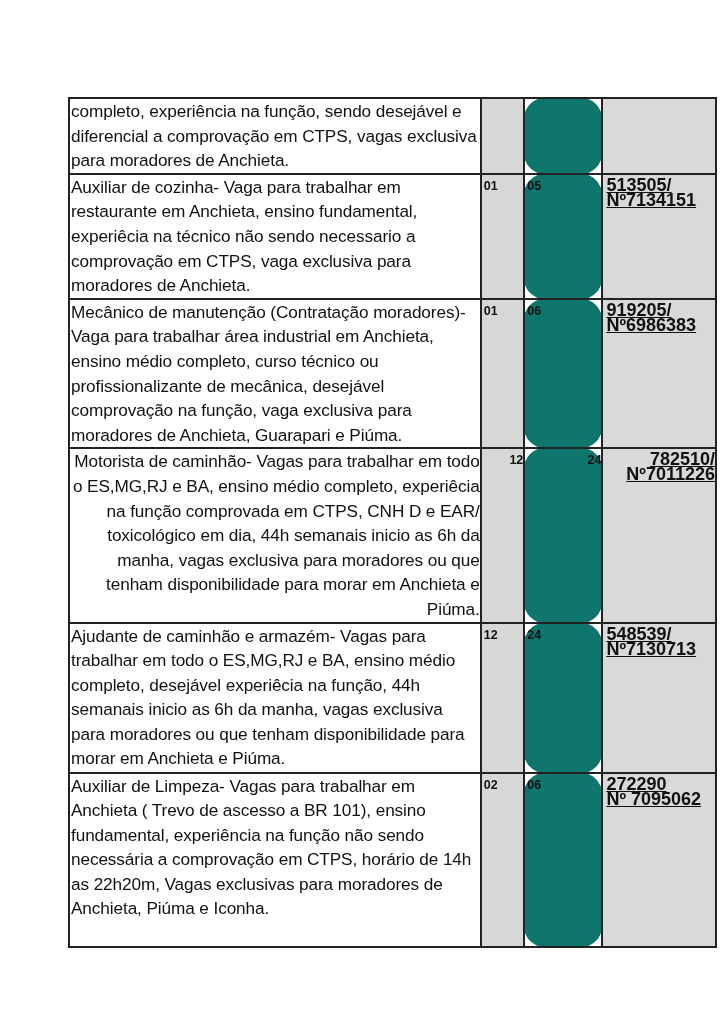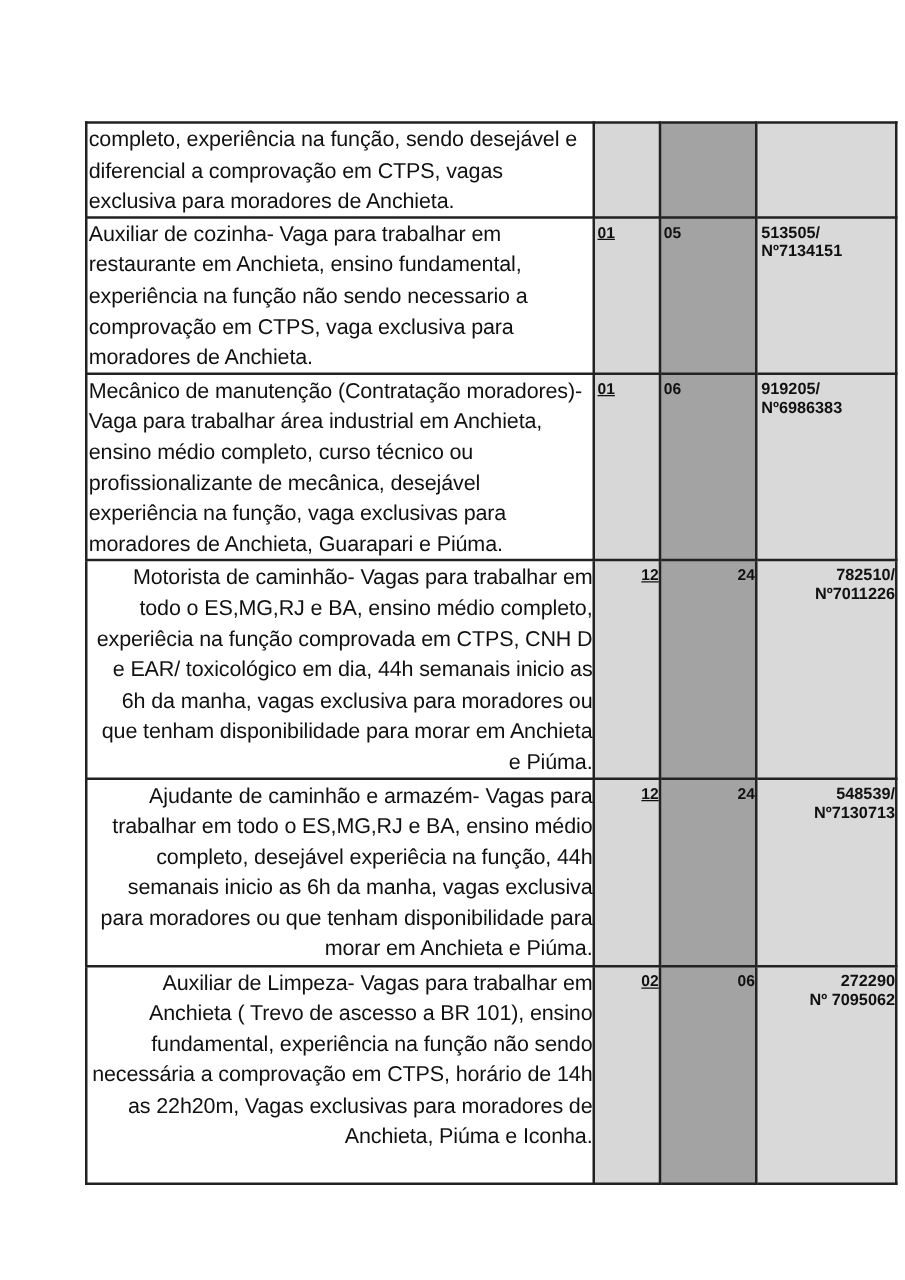--- a/index.html
+++ b/index.html
@@ -10,42 +10,43 @@
   }
   .jobs-table {
     position: absolute; left: 68px; top: 97px;
     width: 649px; height: 844px;
     border-collapse: collapse; table-layout: fixed;
   }
   .jobs-table td {
     border: 2px solid #222; vertical-align: top; padding: 0;
   }
   .col-desc { width: 406px; background: #ffffff; }
-  .col-a { width: 53px; background: #d7d7d7; text-decoration: underline; }
-  .col-b { width: 77px; background: #a3a3a3; }
+  .col-a { width: 43px; background: #d7d7d7; }
+  .col-b { width: 77px; background: #0f766e; border-radius: 21px; }
   .col-c { width: 112px; background: #d9d9d9; }
   .desc {
     font-size: 17.2px; line-height: 24.6px; padding: 0 0 0 1px;
     letter-spacing: -0.1px;
   }
   .desc b { font-weight: normal; }
   .num {
     font-size: 12.5px; font-weight: bold; line-height: 14px;
     padding: 4px 0 0 2px;
   }
   .code {
-    font-size: 13px; font-weight: bold; line-height: 15px;
+    font-size: 18px; font-weight: bold; line-height: 15px;
     padding: 3px 0 0 3px;
+    text-decoration: underline;
   }
   tr.r0 { height: 75px; padding-left: 37px; }
   tr.r1 { height: 125px; }
   tr.r2 { height: 149px; }
   tr.r3 { height: 171px; text-align: right; }
-  tr.r4 { height: 150px; text-align: right; }
-  tr.r5 { height: 174px; text-align: right; }
+  tr.r4 { height: 150px; }
+  tr.r5 { height: 174px; }
 </style>
 </head>
 <body>
 
 <table class="jobs-table">
   <colgroup>
     <col class="col-desc">
       <col class="col-a">
       <col class="col-b">
       <col class="col-c">
@@ -63,38 +64,38 @@
         </td>
       <td class="col-c">
           <div class="code">
             <div></div>
             <div></div>
           </div>
         </td>
     </tr>
     <tr class="r1">
       <td class="col-desc">
-        <div class="desc"><b>Auxiliar de cozinha-</b><span> Vaga para trabalhar em restaurante em Anchieta, ensino fundamental, experiência na função não sendo necessario a comprovação em CTPS, vaga exclusiva para moradores de Anchieta.</span></div>
+        <div class="desc"><b>Auxiliar de cozinha-</b><span> Vaga para trabalhar em restaurante em Anchieta, ensino fundamental, experiêcia na técnico não sendo necessario a comprovação em CTPS, vaga exclusiva para moradores de Anchieta.</span></div>
       </td>
       <td class="col-a">
           <div class="num">01</div>
         </td>
       <td class="col-b">
           <div class="num">05</div>
         </td>
       <td class="col-c">
           <div class="code">
             <div>513505/</div>
             <div>Nº7134151</div>
           </div>
         </td>
     </tr>
     <tr class="r2">
       <td class="col-desc">
-        <div class="desc"><b>Mecânico de manutenção (Contratação moradores)-</b><span> Vaga para trabalhar área industrial em Anchieta, ensino médio completo, curso técnico ou profissionalizante de mecânica, desejável experiência na função, vaga exclusivas para moradores de Anchieta, Guarapari e Piúma.</span></div>
+        <div class="desc"><b>Mecânico de manutenção (Contratação moradores)-</b><span> Vaga para trabalhar área industrial em Anchieta, ensino médio completo, curso técnico ou profissionalizante de mecânica, desejável comprovação na função, vaga exclusiva para moradores de Anchieta, Guarapari e Piúma.</span></div>
       </td>
       <td class="col-a">
           <div class="num">01</div>
         </td>
       <td class="col-b">
           <div class="num">06</div>
         </td>
       <td class="col-c">
           <div class="code">
             <div>919205/</div>

